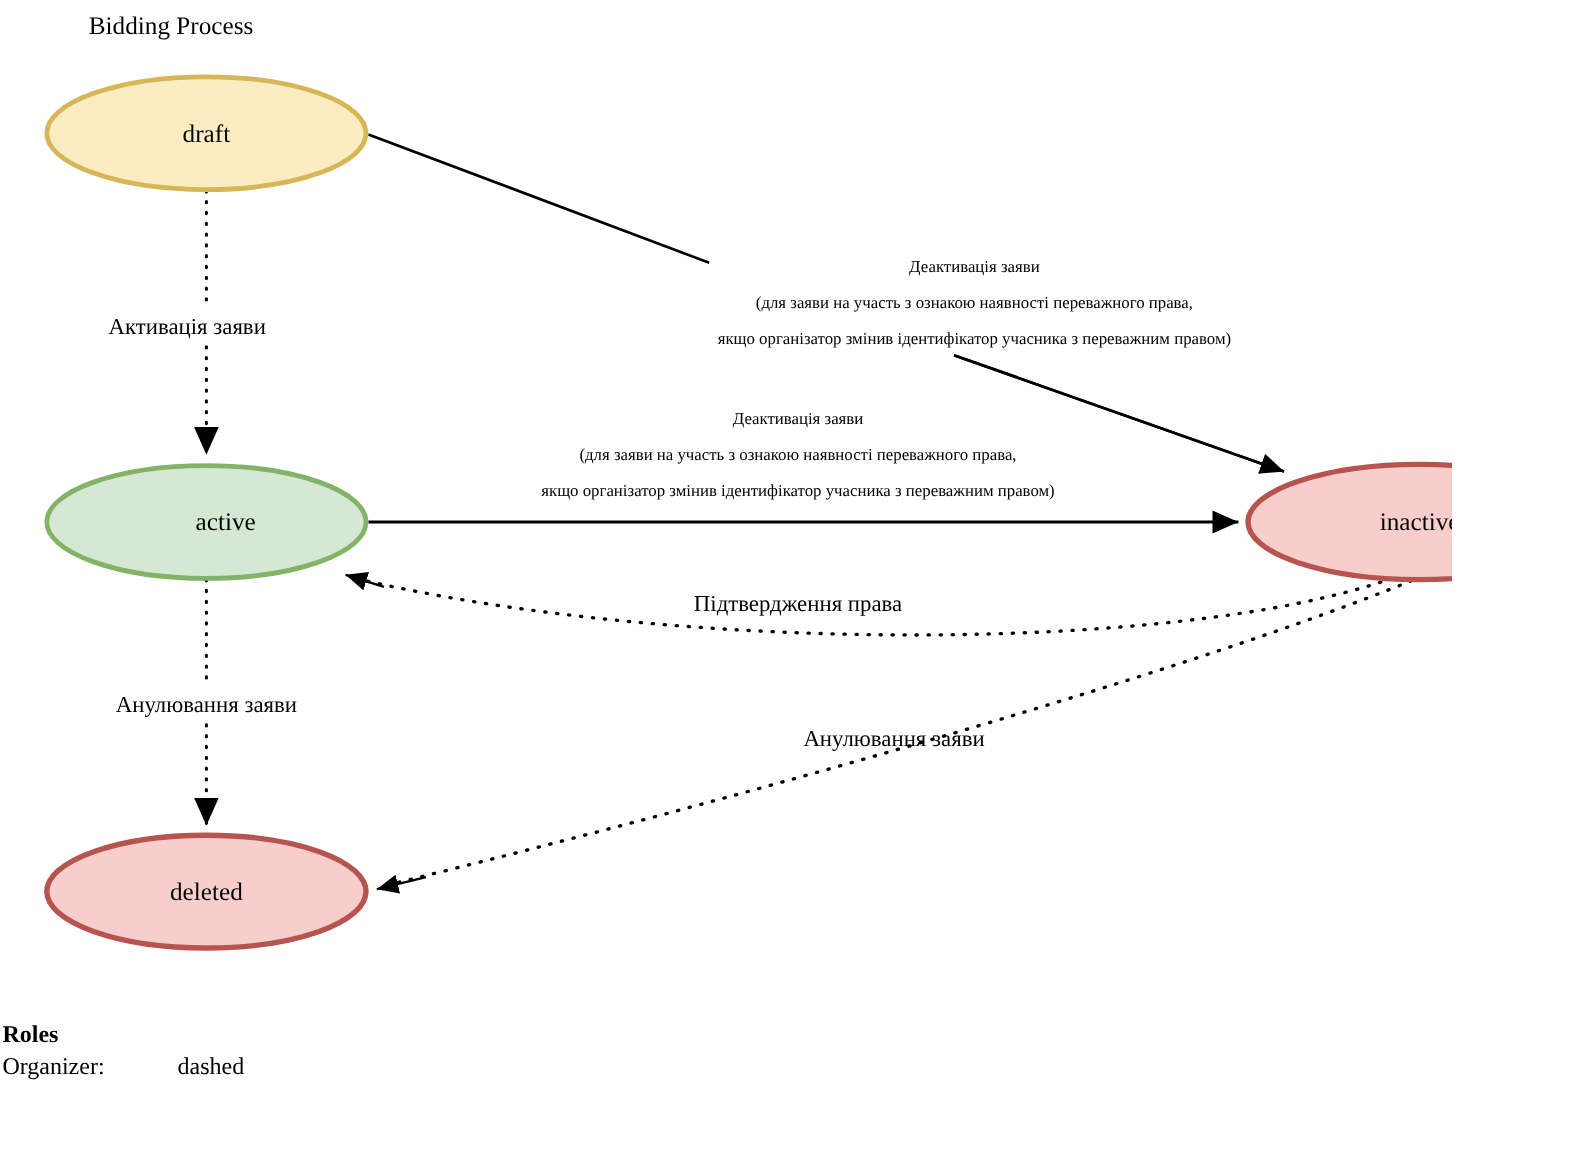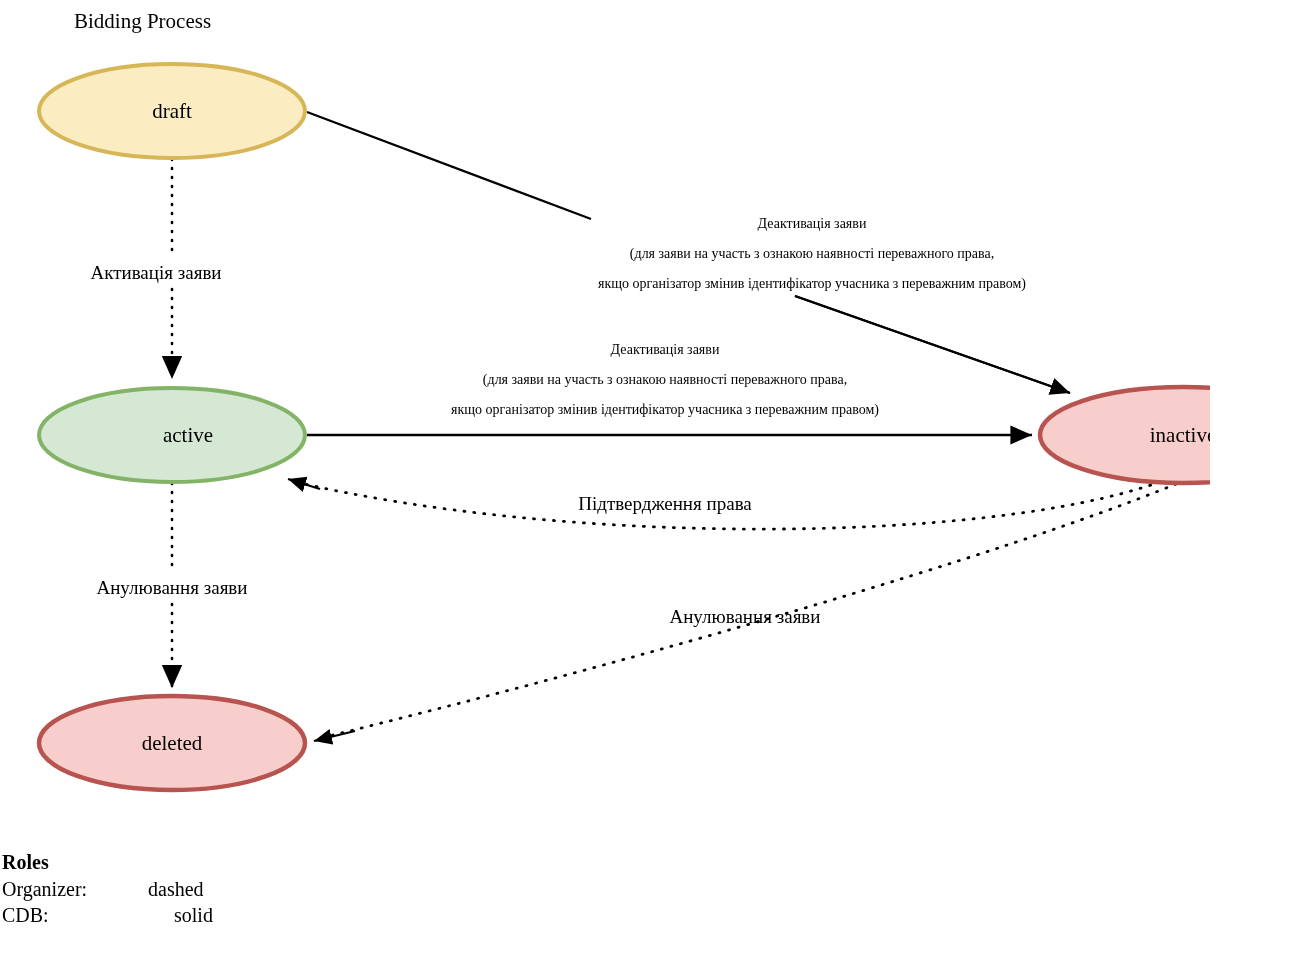--- a/index.html
+++ b/index.html
@@ -148,19 +148,15 @@
 
   <div class="legend">
     <span class="legend-title">Roles</span>
 
     <div class="legend-row">
       <span class="legend-key">Organizer:</span>
       <span class="legend-val">dashed</span>
     </div>
 
 
-    <div class="legend-row indent">
-      <span class="legend-key">CDB:</span>
-      <span class="legend-val">solid</span>
-    </div>
   </div>
 
 </div>
 
 </body></html>

